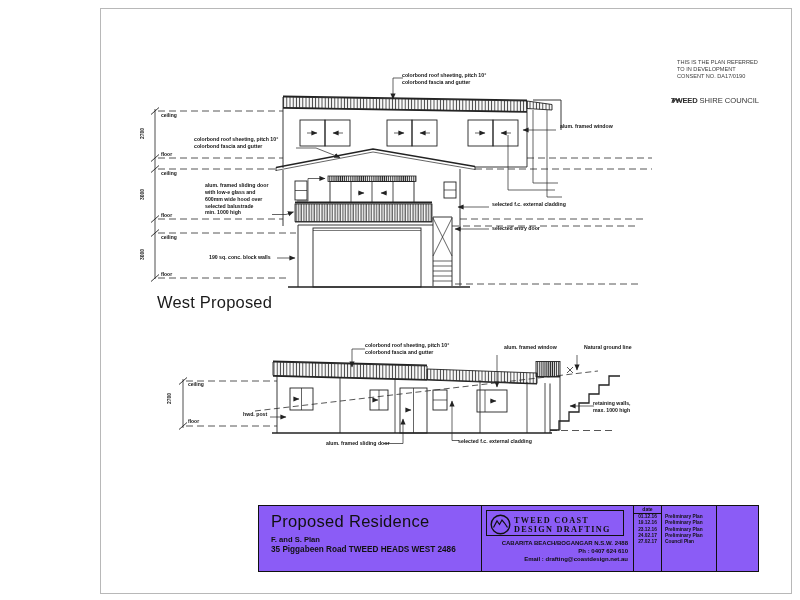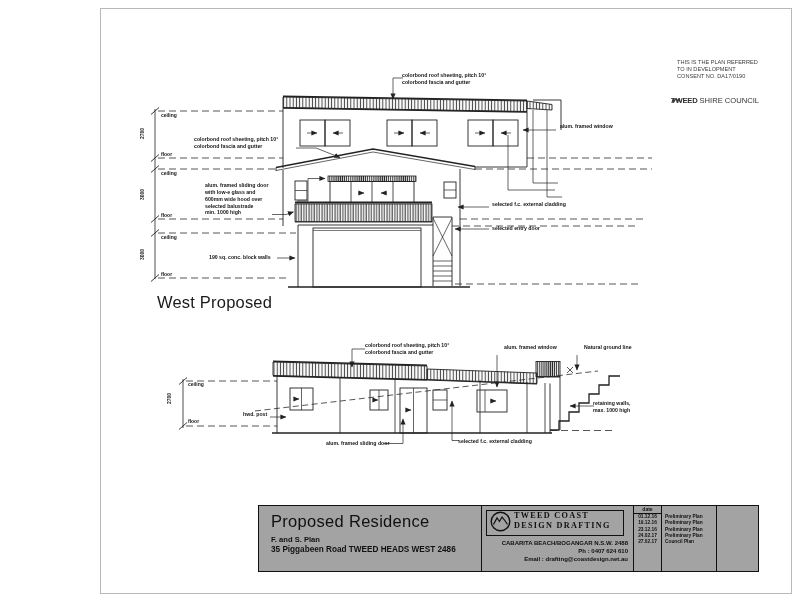--- a/index.html
+++ b/index.html
@@ -13,28 +13,28 @@
   .etitle{position:absolute;font:400 16.5px "Liberation Sans",sans-serif;color:#1a1a1a;letter-spacing:.2px;}
   .pageborder{position:absolute;left:100px;top:8px;width:690px;height:584px;border:1px solid #b8b8b8;}
   
   .stamp{position:absolute;left:677px;top:59px;font:400 5.6px "Liberation Sans",sans-serif;
          color:#3d3d3d;line-height:1.22;white-space:pre-line;}
   .council{position:absolute;left:671px;top:96px;font:400 7.6px "Liberation Sans",sans-serif;
            color:#333;white-space:nowrap;display:flex;align-items:center;gap:2px;}
   .council b{letter-spacing:-.2px;color:#2e2e2e;text-align:center;}
   
   #tblock{position:absolute;left:258px;top:505px;width:499px;height:65px;border:1.7px solid #101010;
-          background:#a3a3a3;display:flex;}
+          background:#8b5cf6;display:flex;}
   .tb-c1{width:222px;box-sizing:border-box;padding:6px 0 0 12px;}
   .tb-project{font:400 16.5px "Liberation Sans",sans-serif;color:#101010;letter-spacing:.3px;}
   .tb-client{font:bold 7.6px "Liberation Sans",sans-serif;margin-top:4px;}
   .tb-addr{font:bold 8.2px "Liberation Sans",sans-serif;margin-top:1px;}
   .tb-c2{width:152px;box-sizing:border-box;border-left:1.5px solid #101010;position:relative;}
   .firmbox{position:absolute;left:4px;top:4px;width:138px;height:26px;border:1.6px solid #101010;
-           display:flex;align-items:flex-start;padding-left:3px;box-sizing:border-box;}
+           display:flex;align-items:flex-end;padding-left:3px;box-sizing:border-box;}
   .firmname{font:bold 8.2px "Liberation Serif",serif;letter-spacing:1.3px;line-height:1.18;margin-left:3px;color:#101010;}
   .firmlines{position:absolute;right:5px;top:34px;text-align:right;
              font:bold 6px "Liberation Sans",sans-serif;line-height:1.33;color:#101010;}
   .tb-c3{width:125px;box-sizing:border-box;border-left:1.5px solid #101010;display:flex;}
   .tb-dates{width:28px;box-sizing:border-box;border-right:1px solid #101010;}
   .tb-dates .hdr{font:bold 5px "Liberation Sans",sans-serif;text-align:center;
                  border-bottom:1px solid #101010;height:7px;line-height:7px;}
   .tb-dates .d, .tb-desc .p{font:bold 4.8px "Liberation Sans",sans-serif;line-height:6.3px;white-space:nowrap;}
   .tb-dates .d{text-align:center;}
   .tb-desc{width:55px;box-sizing:border-box;border-right:1.5px solid #101010;padding:8px 0 0 3px;}

